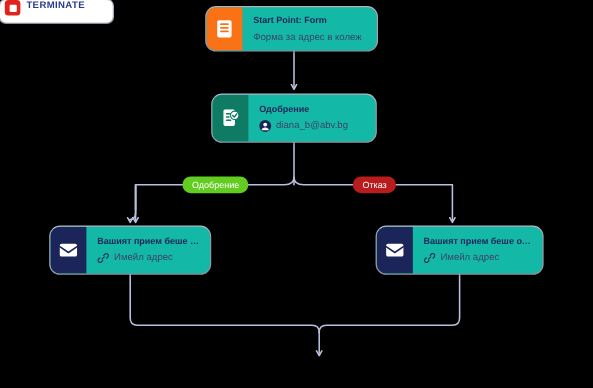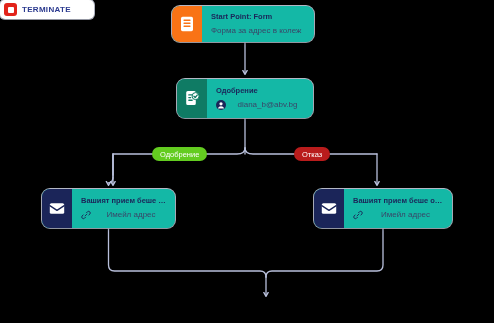--- a/index.html
+++ b/index.html
@@ -72,39 +72,38 @@
     white-space: nowrap;
     overflow: hidden;
     text-overflow: ellipsis;
   }
   .node-sub-row {
     display: flex;
     align-items: center;
     gap: 4px;
     min-width: 0;
   }
-  .node-sub-row .node-sub { flex: 1 1 auto; text-align: center; }
+  .node-sub-row .node-sub { flex: 1 1 auto; }
 
   
   #node-start { left: 172px; top: 6px;   width: 142px; height: 36px; }
   #node-start .node-icon { background: #f97316; }
 
   #node-approval { left: 177px; top: 79px; width: 136px; height: 39px; }
   #node-approval .node-icon { background: #0f7b64; }
 
   #node-email-approved { left: 42px;  top: 189px; width: 133px; height: 39px; }
   #node-email-rejected { left: 314px; top: 189px; width: 138px; height: 39px; }
   #node-email-approved .node-icon,
   #node-email-rejected .node-icon { background: #1b2559; }
 
   #node-terminate {
     left: 225px; top: 300px;
     width: 83px; height: 19px;
     display: flex;
-    align-items: center;
     gap: 5px;
     padding: 0 7px 0 4px;
     background: #ffffff;
     border-radius: 5px;
     box-shadow: 0 1px 2px rgba(0,0,0,0.3), 0 0 0 1px rgba(210,214,230,0.9);
   }
   .terminate-swatch {
     width: 13px;
     height: 13px;
     flex: 0 0 13px;

